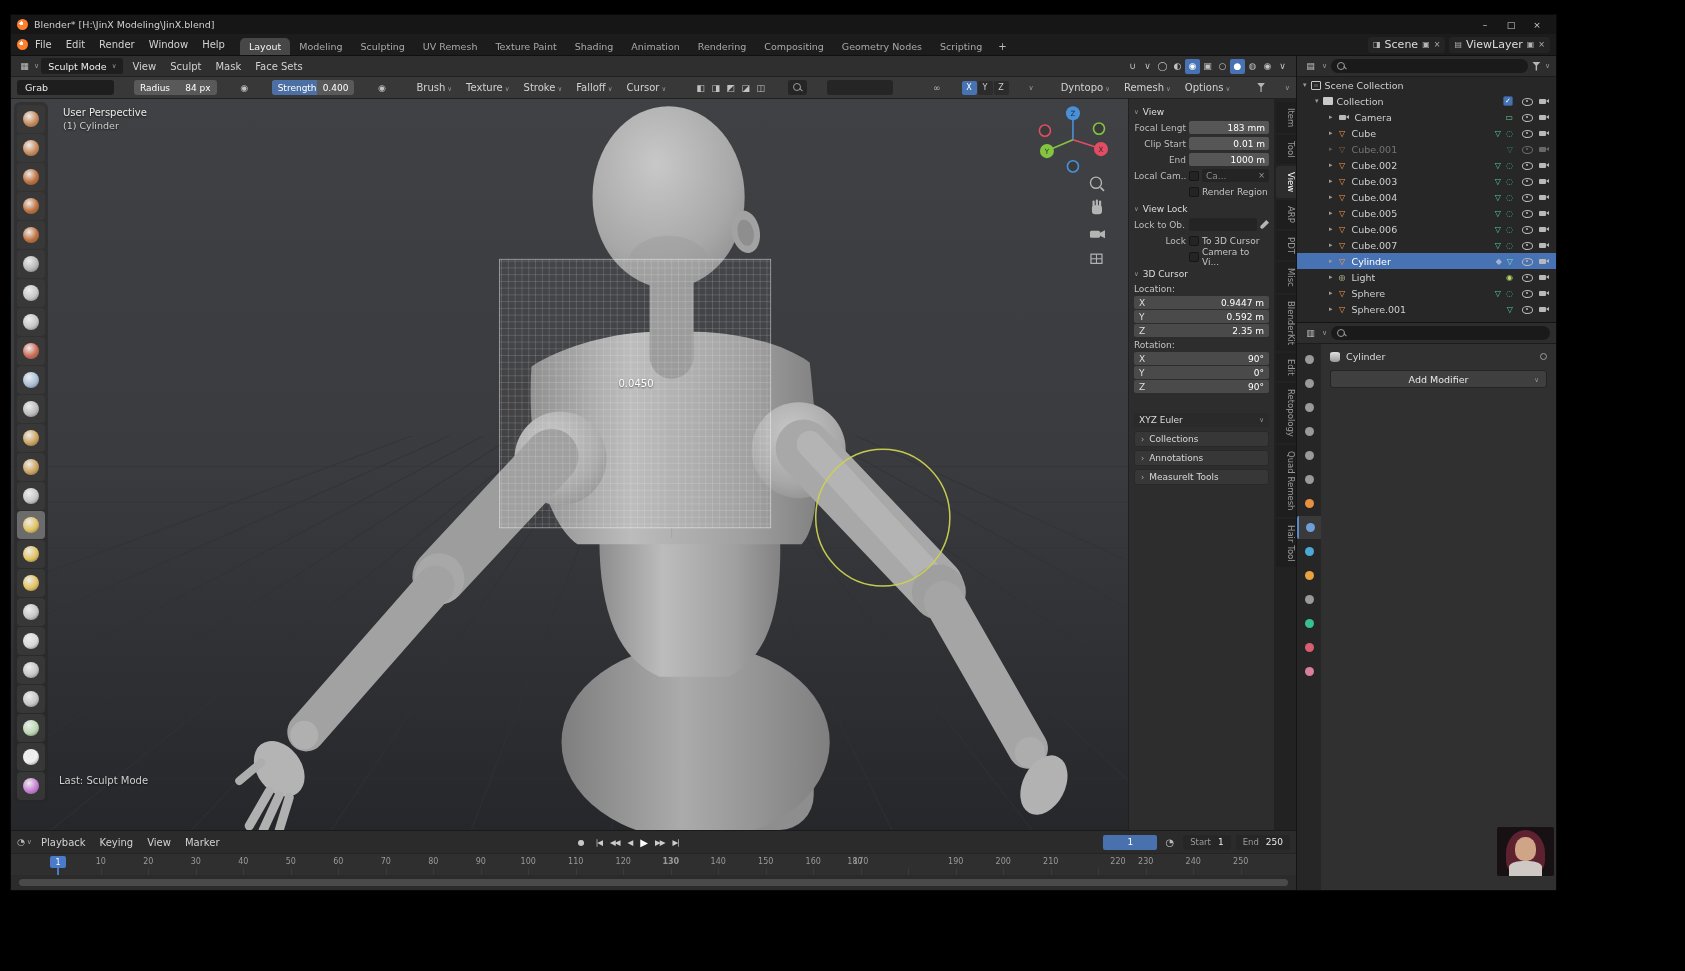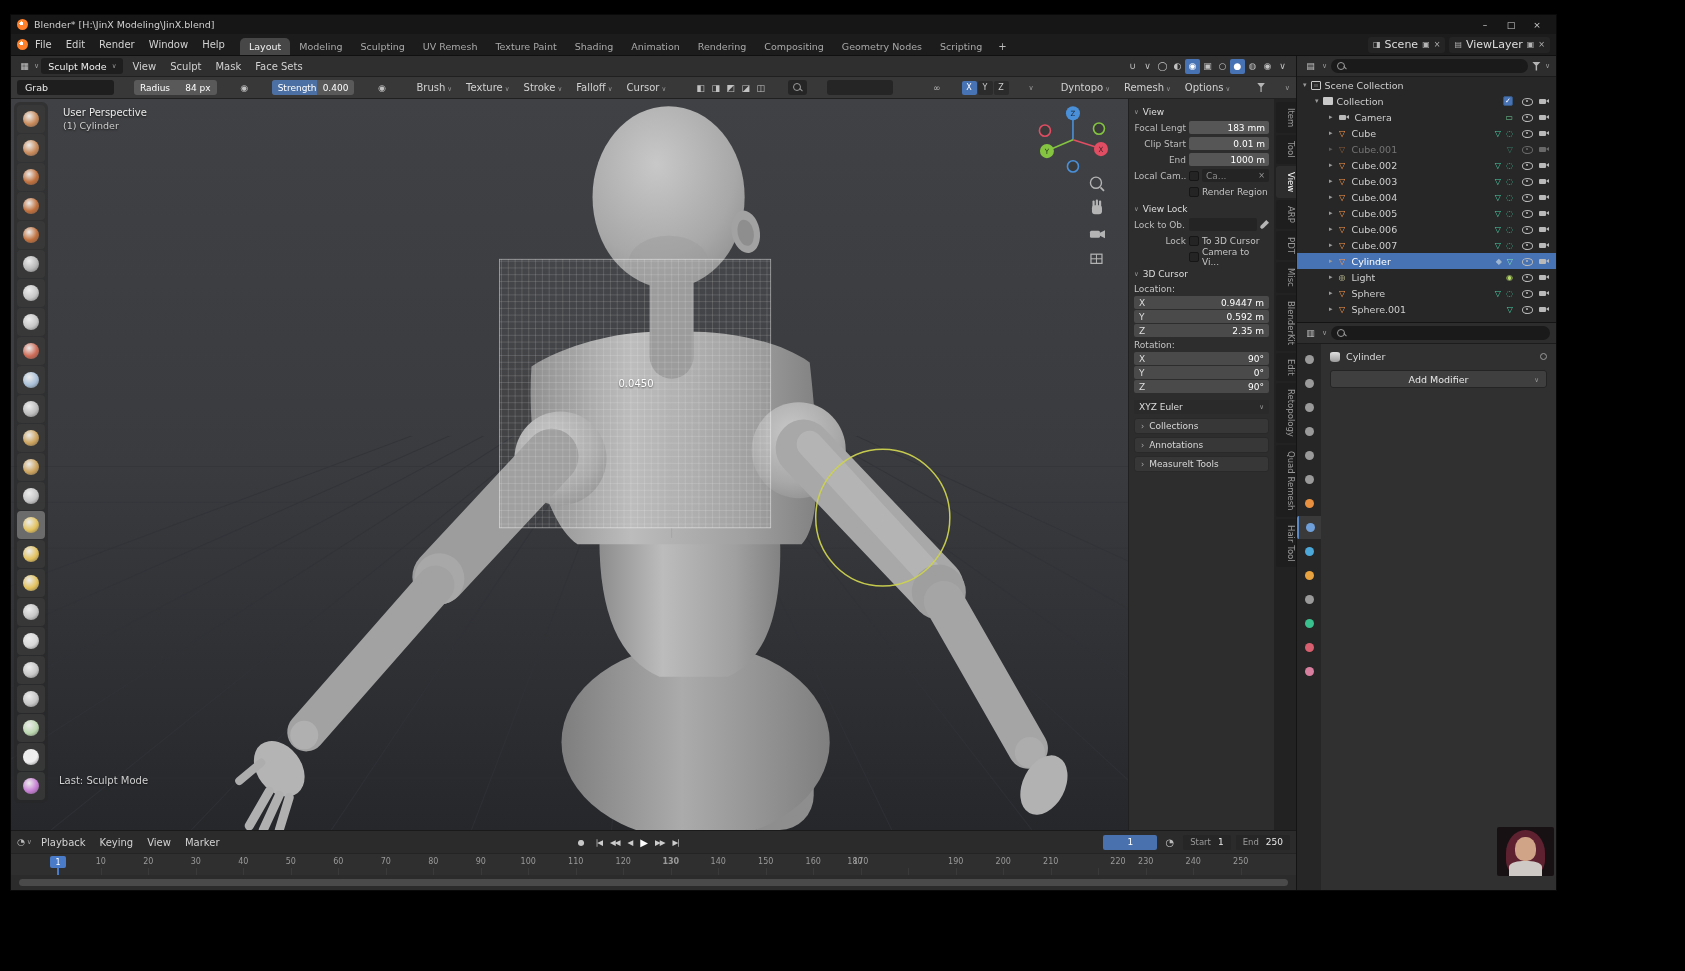--- a/index.html
+++ b/index.html
@@ -74,21 +74,21 @@
 .np-field.dark{background:#242424;justify-content:space-between}
 .fv{font-size:9px}
 .fv.dim{color:#8a8a8a}
 .fx{color:#9a9a9a;font-size:8px}
 .cb{width:10px;height:10px;background:#242424;border:1px solid #161616;border-radius:2px;flex:none;font-size:7px;line-height:9px;text-align:center;color:#fff}
 .cb.on{background:#4772b3;border-color:#35567f}
 .np-sub{height:14px;display:flex;align-items:center;color:#c4c4c4}
 .np-axis{display:flex;justify-content:space-between;align-items:center;background:#4a4a4a;border-radius:2px;height:13px;padding:0 5px;margin-bottom:1px}
 .np-axis .ax{color:#ddd}
 .np-axis .av{color:#fff}
-.np-dd{height:14px;background:#2a2a2a;border-radius:2px;display:flex;align-items:center;padding:0 5px;color:#ddd;margin:7px 0 4px}
+.np-dd{height:14px;background:#2a2a2a;border-radius:2px;display:flex;align-items:center;padding:0 5px;color:#ddd;margin:20px 0 4px}
 .np-dd::after{content:"∨";font-size:6.5px;color:#999;margin-left:auto}
 .np-cheader{display:flex;gap:5px;align-items:center;background:#373737;border:1px solid #292929;border-radius:3px;height:16px;padding:0 6px;margin:3px 0;color:#d8d8d8}
 .np-cheader .car{font-size:8px;color:#aaa}
 .i-drop{width:9px;height:9px;background:#b5b5b5;clip-path:polygon(70% 0,100% 30%,40% 90%,20% 100%,0 80%,10% 60%);flex:none}
 
 .ntabs{width:22px;background:#222;display:flex;flex-direction:column;align-items:stretch;padding-top:3px;gap:2px;flex:none}
 .ntab{writing-mode:vertical-rl;font-size:8.5px;color:#9a9a9a;padding:6px 0;text-align:center;background:#1e1e1e;border-radius:3px 0 0 3px;margin-left:2px;white-space:nowrap}
 .ntab.active{background:#2d2d2d;color:#fff}
 
 .outliner{height:267px;background:#272727;border-bottom:1px solid #141414;display:flex;flex-direction:column;overflow:hidden;flex:none}

